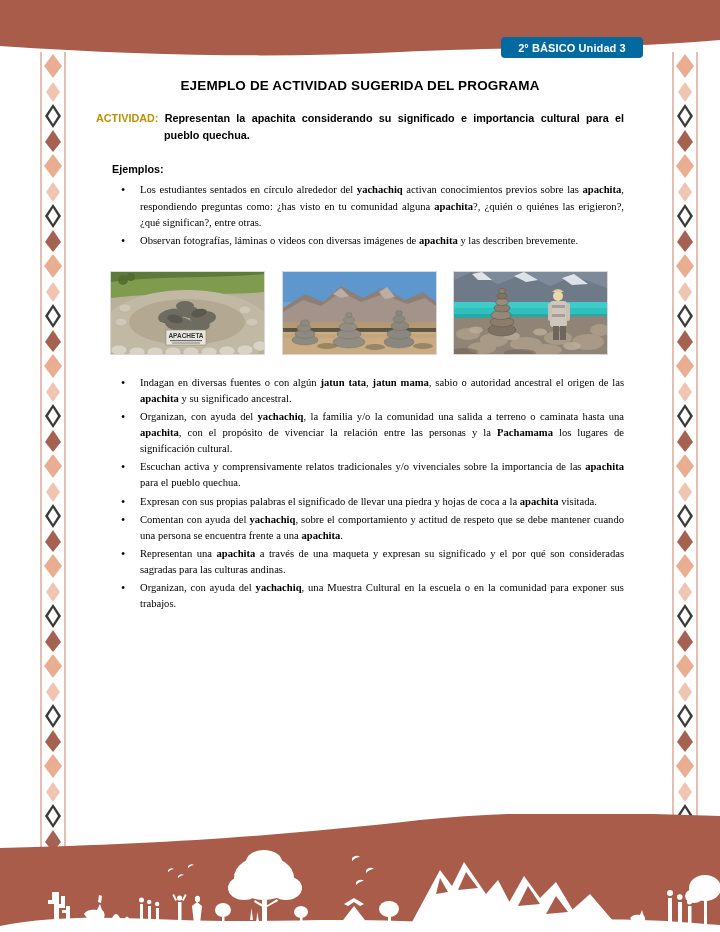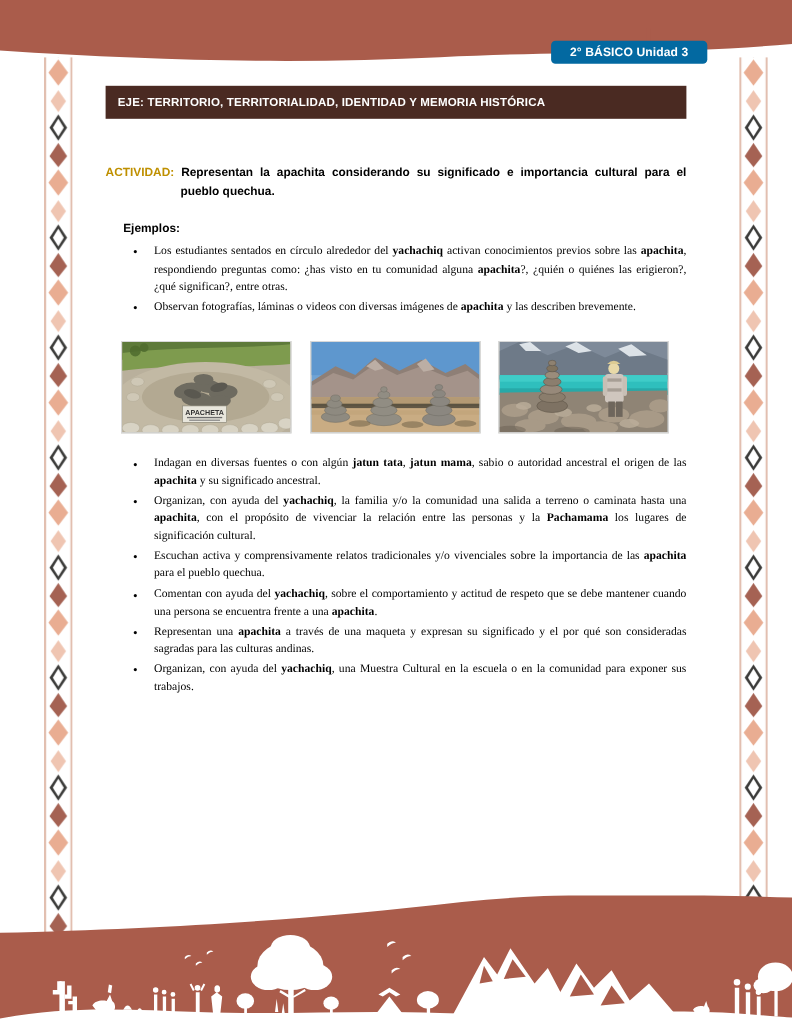--- a/index.html
+++ b/index.html
@@ -208,22 +208,22 @@
 </div>
 
 <div class="side-border right">
   <svg width="26" height="800" viewBox="0 0 26 800" xmlns="http://www.w3.org/2000/svg">
     <rect x="0" y="0" width="26" height="800" fill="url(#weaveA)"></rect>
   </svg>
 </div>
 
 <div class="content">
 
-
-  <div class="eje-bar">EJE: TERRITORIO, TERRITORIALIDAD, IDENTIDAD Y MEMORIA HISTÓRICA</div>
+  <h1 class="doc-title">EJEMPLO DE ACTIVIDAD SUGERIDA DEL PROGRAMA</h1>
+
 
   <div class="activity-block">
     <div class="activity-para">
       <span class="activity-label">ACTIVIDAD:</span>
       <span class="activity-text">Representan la <b>apachita</b> considerando su significado e importancia cultural para el pueblo quechua.</span>
     </div>
   </div>
 
   <div class="examples-heading">Ejemplos:</div>
 
@@ -385,20 +385,21 @@
         </g>
       </svg>
     </div>
 
   </div>
 
   <ul class="bullets">
     <li><span>Indagan en diversas fuentes o con algún <b>jatun tata</b>, <b>jatun mama</b>, sabio o autoridad ancestral el origen de las <b>apachita</b> y su significado ancestral.</span></li>
     <li><span>Organizan, con ayuda del <b>yachachiq</b>, la familia y/o la comunidad una salida a terreno o caminata hasta una <b>apachita</b>, con el propósito de vivenciar la relación entre las personas y la <b>Pachamama</b> los lugares de significación cultural.</span></li>
     <li><span>Escuchan activa y comprensivamente relatos tradicionales y/o vivenciales sobre la importancia de las <b>apachita</b> para el pueblo quechua.</span></li>
+    <li><span>Expresan con sus propias palabras el significado de llevar una piedra y hojas de coca a la <b>apachita</b> visitada.</span></li>
     <li><span>Comentan con ayuda del <b>yachachiq</b>, sobre el comportamiento y actitud de respeto que se debe mantener cuando una persona se encuentra frente a una <b>apachita</b>.</span></li>
     <li><span>Representan una <b>apachita</b> a través de una maqueta y expresan su significado y el por qué son consideradas sagradas para las culturas andinas.</span></li>
     <li><span>Organizan, con ayuda del <b>yachachiq</b>, una Muestra Cultural en la escuela o en la comunidad para exponer sus trabajos.</span></li>
   </ul>
 
 </div>
 
 <div class="footer-band">
   <svg width="720" height="118" viewBox="0 0 720 118" xmlns="http://www.w3.org/2000/svg">
     <path d="M0,34 C160,30 280,22 420,6 C540,-6 640,0 720,2 L720,118 L0,118 Z" fill="#AA5C4B"></path>

